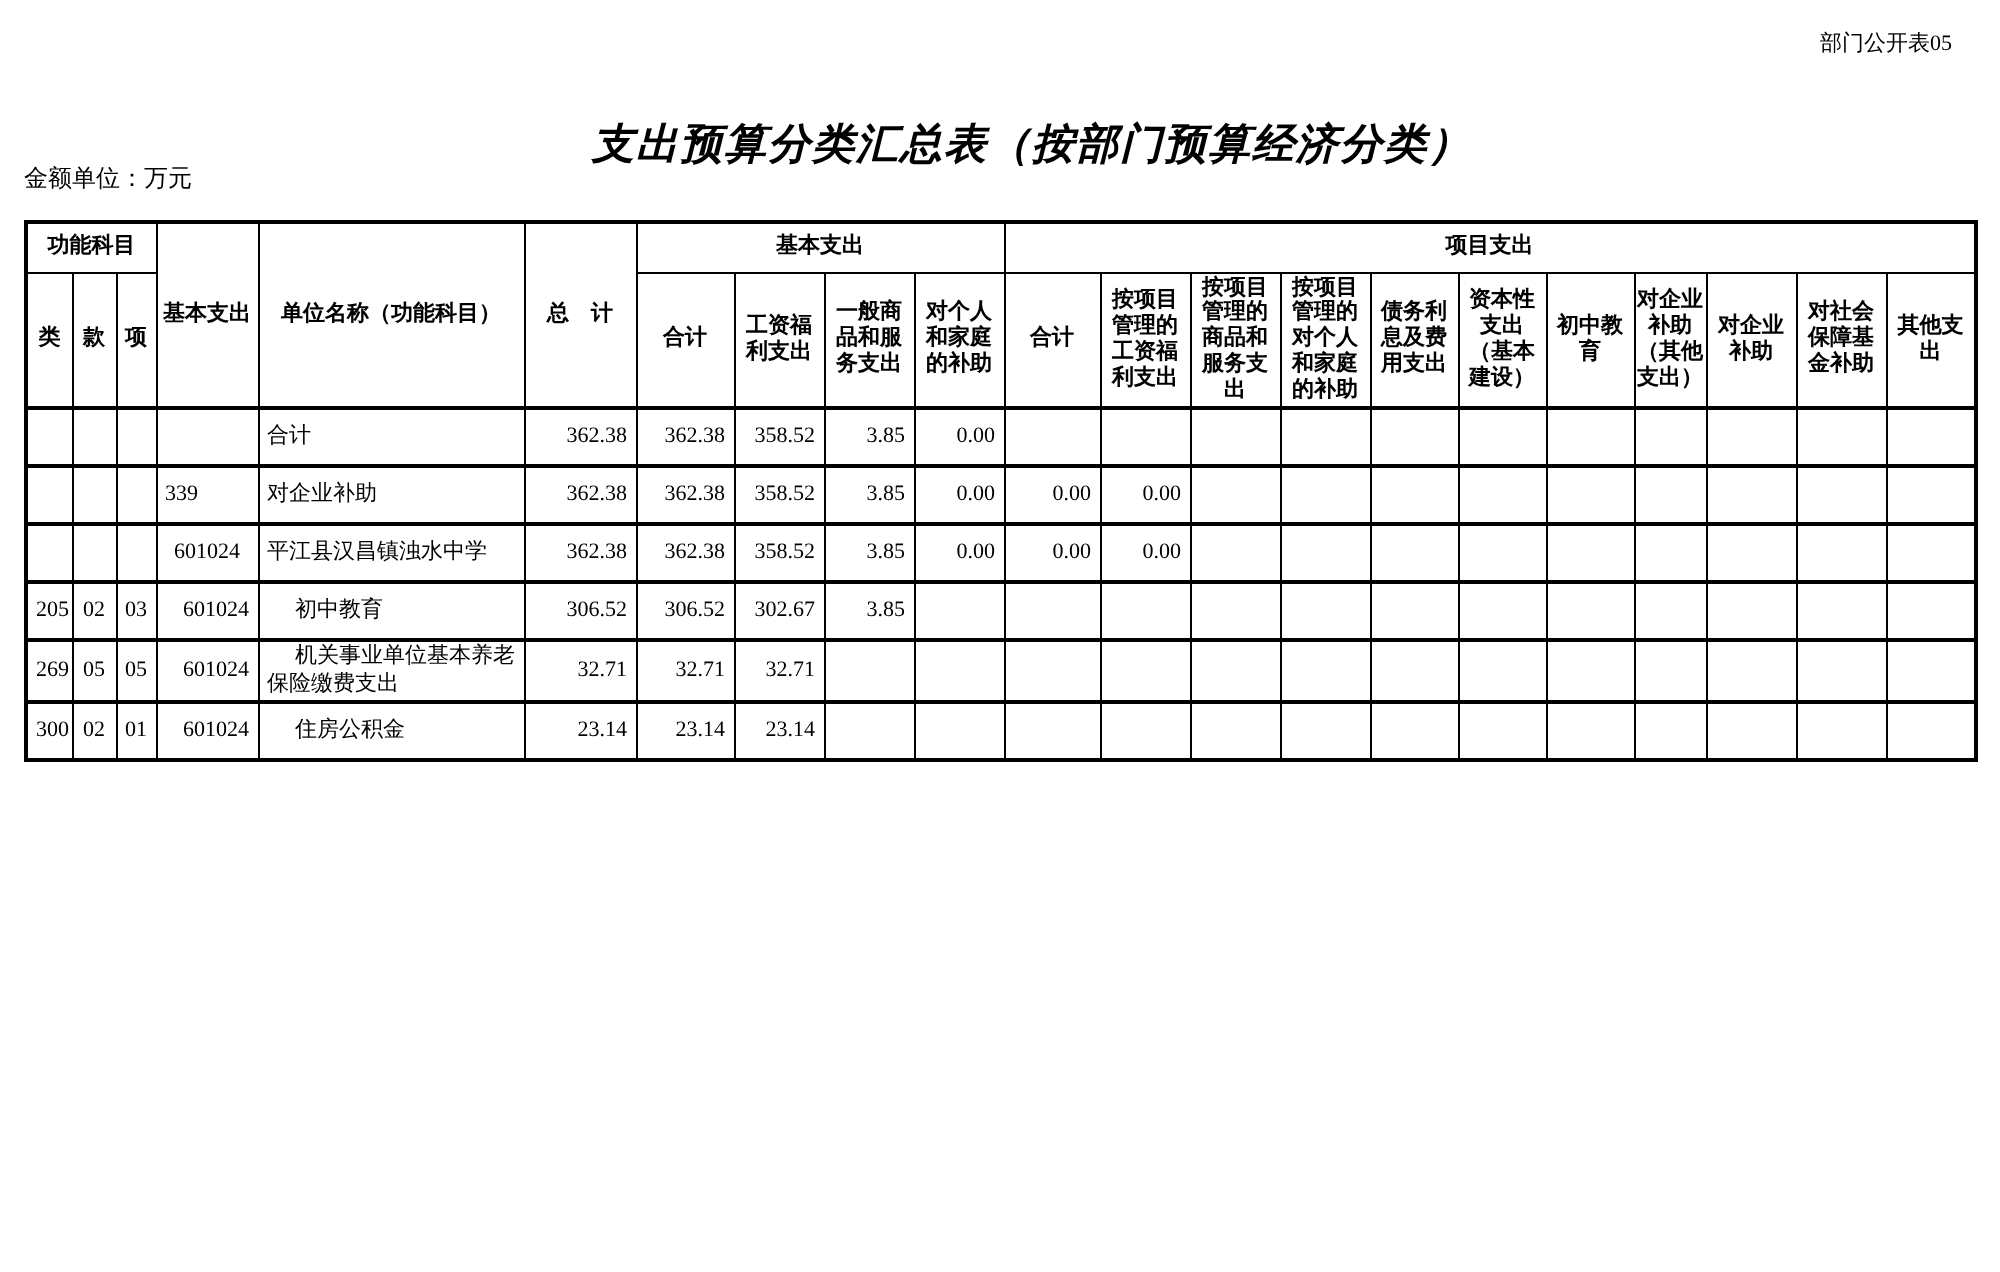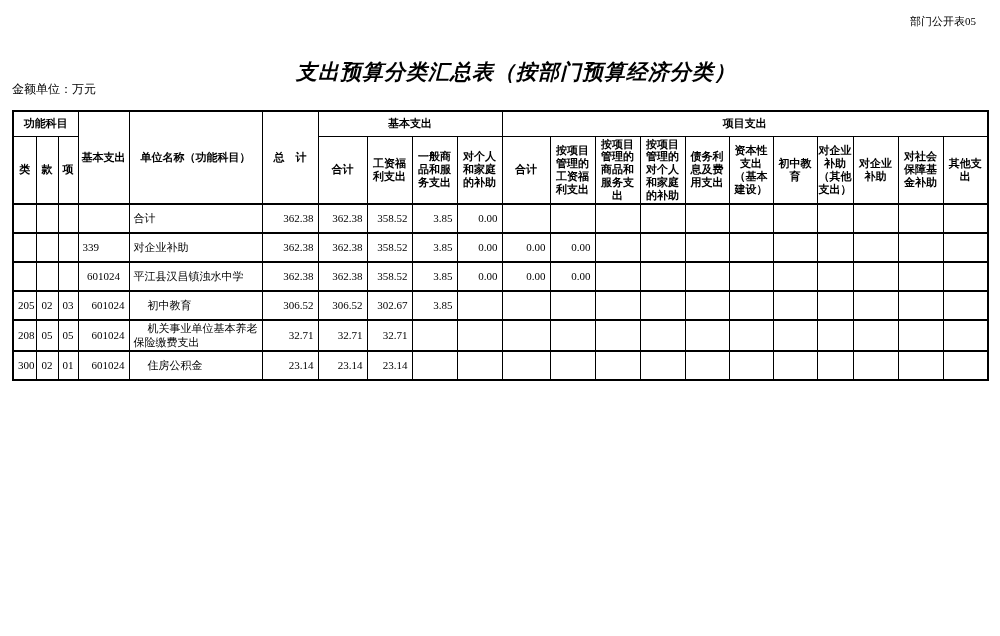--- a/index.html
+++ b/index.html
@@ -191,21 +191,21 @@
         <td class="num"></td>
         <td class="num"></td>
         <td class="num"></td>
         <td class="num"></td>
         <td class="num"></td>
         <td class="num"></td>
         <td class="num"></td>
         <td class="num"></td>
       </tr>
       <tr>
-        <td class="center">208</td>
+        <td class="center">269</td>
         <td class="center">05</td>
         <td class="center">05</td>
         <td class="right">601024</td>
         <td class="name indent">机关事业单位基本养老保险缴费支出</td>
         <td class="num">32.71</td>
         <td class="num">32.71</td>
         <td class="num">32.71</td>
         <td class="num"></td>
         <td class="num"></td>
         <td class="num"></td>

